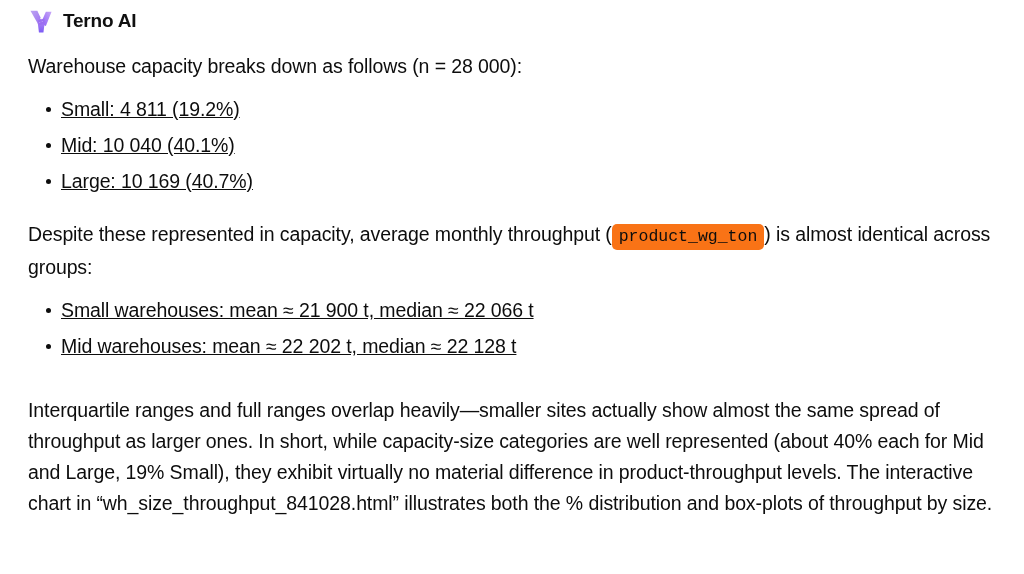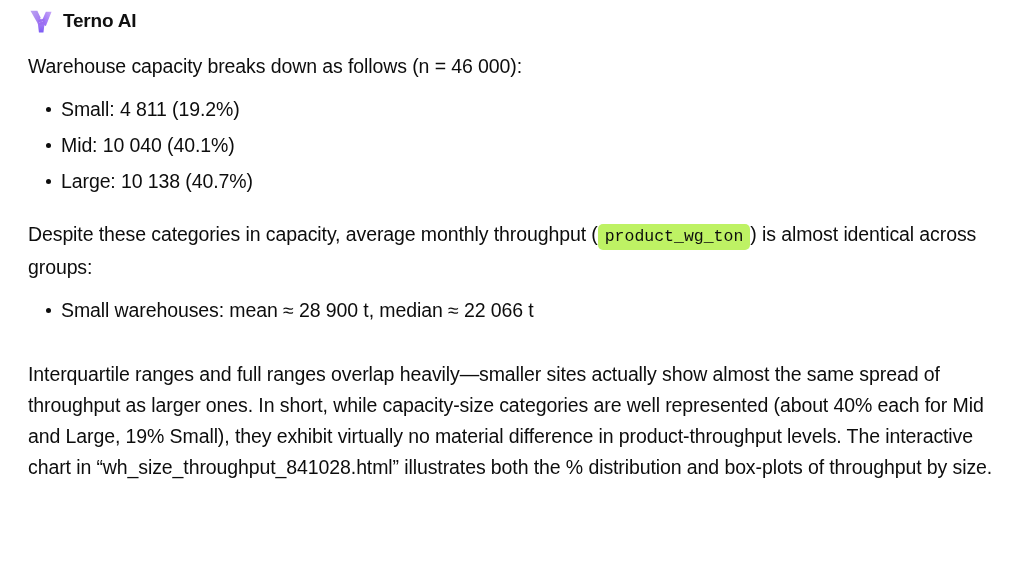--- a/index.html
+++ b/index.html
@@ -59,20 +59,21 @@
     letter-spacing: -0.1px;
   }
   p.para.p-intro { margin-top: 17px; }
   p.para.p-mid   { margin-top: 20px; }
   p.para.p-last  { margin-top: 31px; }
 
   ul.bullets {
     margin: 9px 0 0 0;
     padding: 0 0 0 33px;
     list-style: none;
+    text-decoration: underline;
   }
   ul.bullets li {
     position: relative;
     font-size: 19.5px;
     line-height: 36px;
     color: #0d0d0d;
     letter-spacing: -0.1px;
   }
   ul.bullets li::before {
     content: "";
@@ -81,21 +82,21 @@
     top: 16px;
     width: 5px;
     height: 5px;
     border-radius: 50%;
     background: #0d0d0d;
   }
 
   code.inline-code {
     font-family: "Liberation Mono", "DejaVu Sans Mono", monospace;
     font-size: 16.5px;
-    background: #bef264;
+    background: #f97316;
     border-radius: 5px;
     padding: 3px 7px 4px 7px;
     color: #0d0d0d;
     letter-spacing: 0;
     white-space: nowrap;
   }
 </style>
 </head>
 <body>
 
@@ -123,30 +124,31 @@
       <path d="M25 30 L40 26 L41 40 L26 42 Z" fill="#9b6ff1" opacity="0.95"></path>
       <circle cx="31" cy="26" r="1.4" fill="#ffffff" opacity="0.85"></circle>
       <circle cx="35" cy="33" r="1.1" fill="#ffffff" opacity="0.7"></circle>
       <circle cx="28" cy="36" r="1" fill="#ffffff" opacity="0.6"></circle>
     </svg>
     <span class="brand-name">Terno AI</span>
   </div>
 
   <div class="message">
 
-    <p class="para p-intro">Warehouse capacity breaks down as follows (n = 46 000):</p>
+    <p class="para p-intro">Warehouse capacity breaks down as follows (n = 28 000):</p>
 
     <ul class="bullets">
       <li>Small: 4 811 (19.2%)</li>
       <li>Mid: 10 040 (40.1%)</li>
-      <li>Large: 10 138 (40.7%)</li>
+      <li>Large: 10 169 (40.7%)</li>
     </ul>
 
-    <p class="para p-mid"><span>Despite these categories in capacity, average monthly throughput (</span><code class="inline-code">product_wg_ton</code><span>) is almost identical across groups:</span></p>
+    <p class="para p-mid"><span>Despite these represented in capacity, average monthly throughput (</span><code class="inline-code">product_wg_ton</code><span>) is almost identical across groups:</span></p>
 
     <ul class="bullets">
-      <li>Small warehouses: mean ≈ 28 900 t, median ≈ 22 066 t</li>
+      <li>Small warehouses: mean ≈ 21 900 t, median ≈ 22 066 t</li>
+      <li>Mid warehouses: mean ≈ 22 202 t, median ≈ 22 128 t</li>
     </ul>
 
     <p class="para p-last">Interquartile ranges and full ranges overlap heavily—smaller sites actually show almost the same spread of throughput as larger ones. In short, while capacity-size categories are well represented (about 40% each for Mid and Large, 19% Small), they exhibit virtually no material difference in product-throughput levels. The interactive chart in “wh_size_throughput_841028.html” illustrates both the % distribution and box-plots of throughput by size.</p>
 
   </div>
 </div>
 
 </body></html>

